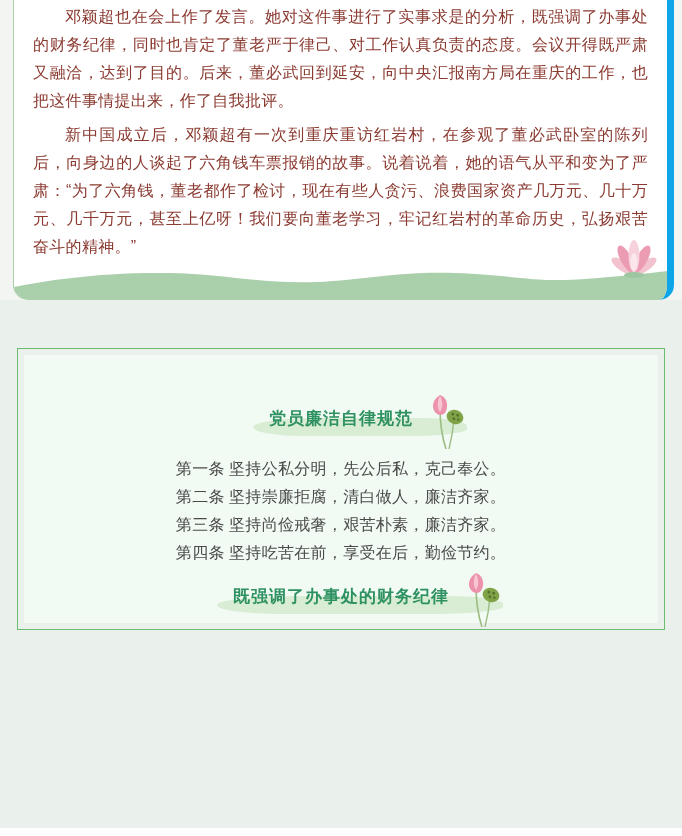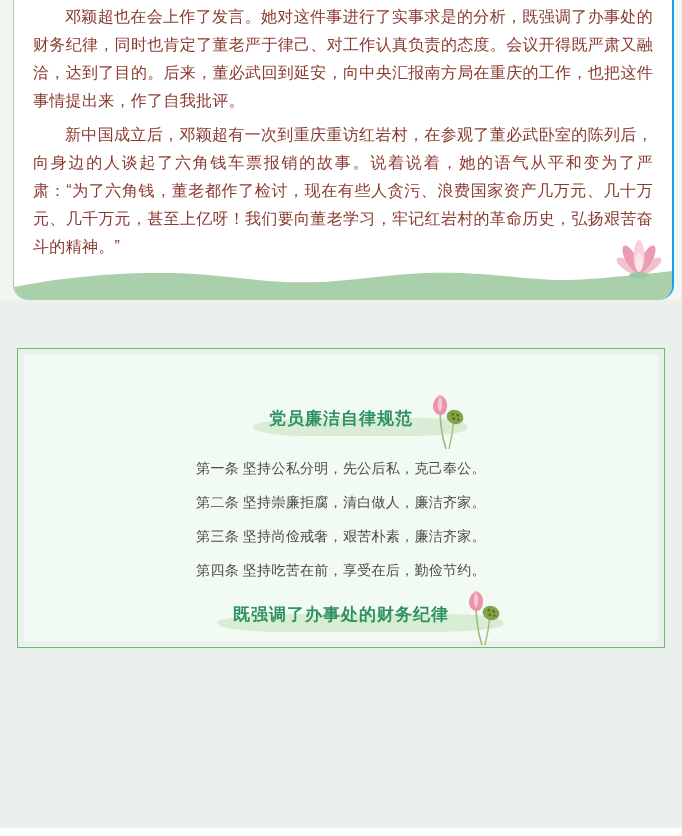--- a/index.html
+++ b/index.html
@@ -9,21 +9,21 @@
     font-family:"Liberation Sans","DejaVu Sans",sans-serif;
   }
   
   .top-band{
     height:300px;background:#f2f5f2;
   }
   .article-box{
     position:relative;height:300px;overflow:hidden;
     margin:0 8px 0 13px;
     background:#ffffff;
-    border-left:1px solid #a8cfaa;border-right:2px solid #0ea5e9;
+    border-left:1px solid #a8cfaa;border-right:7px solid #0ea5e9;
     border-radius:0 0 15px 15px;
     box-sizing:border-box;
   }
   .article-text{padding:3px 19px 0;}
   .para{
     margin:0 0 6px;
     font-size:16px;line-height:28px;letter-spacing:.3px;
     color:#8a3a30;text-align:justify;text-indent:2em;
   }
   .wave{position:absolute;left:0;right:0;bottom:0;width:100%;height:36px;display:block;}
@@ -53,21 +53,21 @@
     margin:0;font-size:17px;line-height:24px;font-weight:bold;
     letter-spacing:1px;color:#2e9161;
   }
   .hflower{
     position:absolute;z-index:2;
     right:-54px;top:-14px;width:44px;height:56px;
   }
   .rule-list{margin:24px 0 0;text-align:center;}
   .rule-list.second{margin-top:24px;}
   .rule-item{
-    margin:6px;font-size:14px;line-height:28px;letter-spacing:.3px;
+    margin:0;font-size:16px;line-height:28px;letter-spacing:.3px;
     color:#4a4a4a;
   }
   .heading-row.second{margin-top:18px;}
   
   .bottom-strip{
     position:absolute;left:0;right:0;bottom:0;height:8px;background:#fdfdfd;
   }
 </style>
 </head>
 <body>

